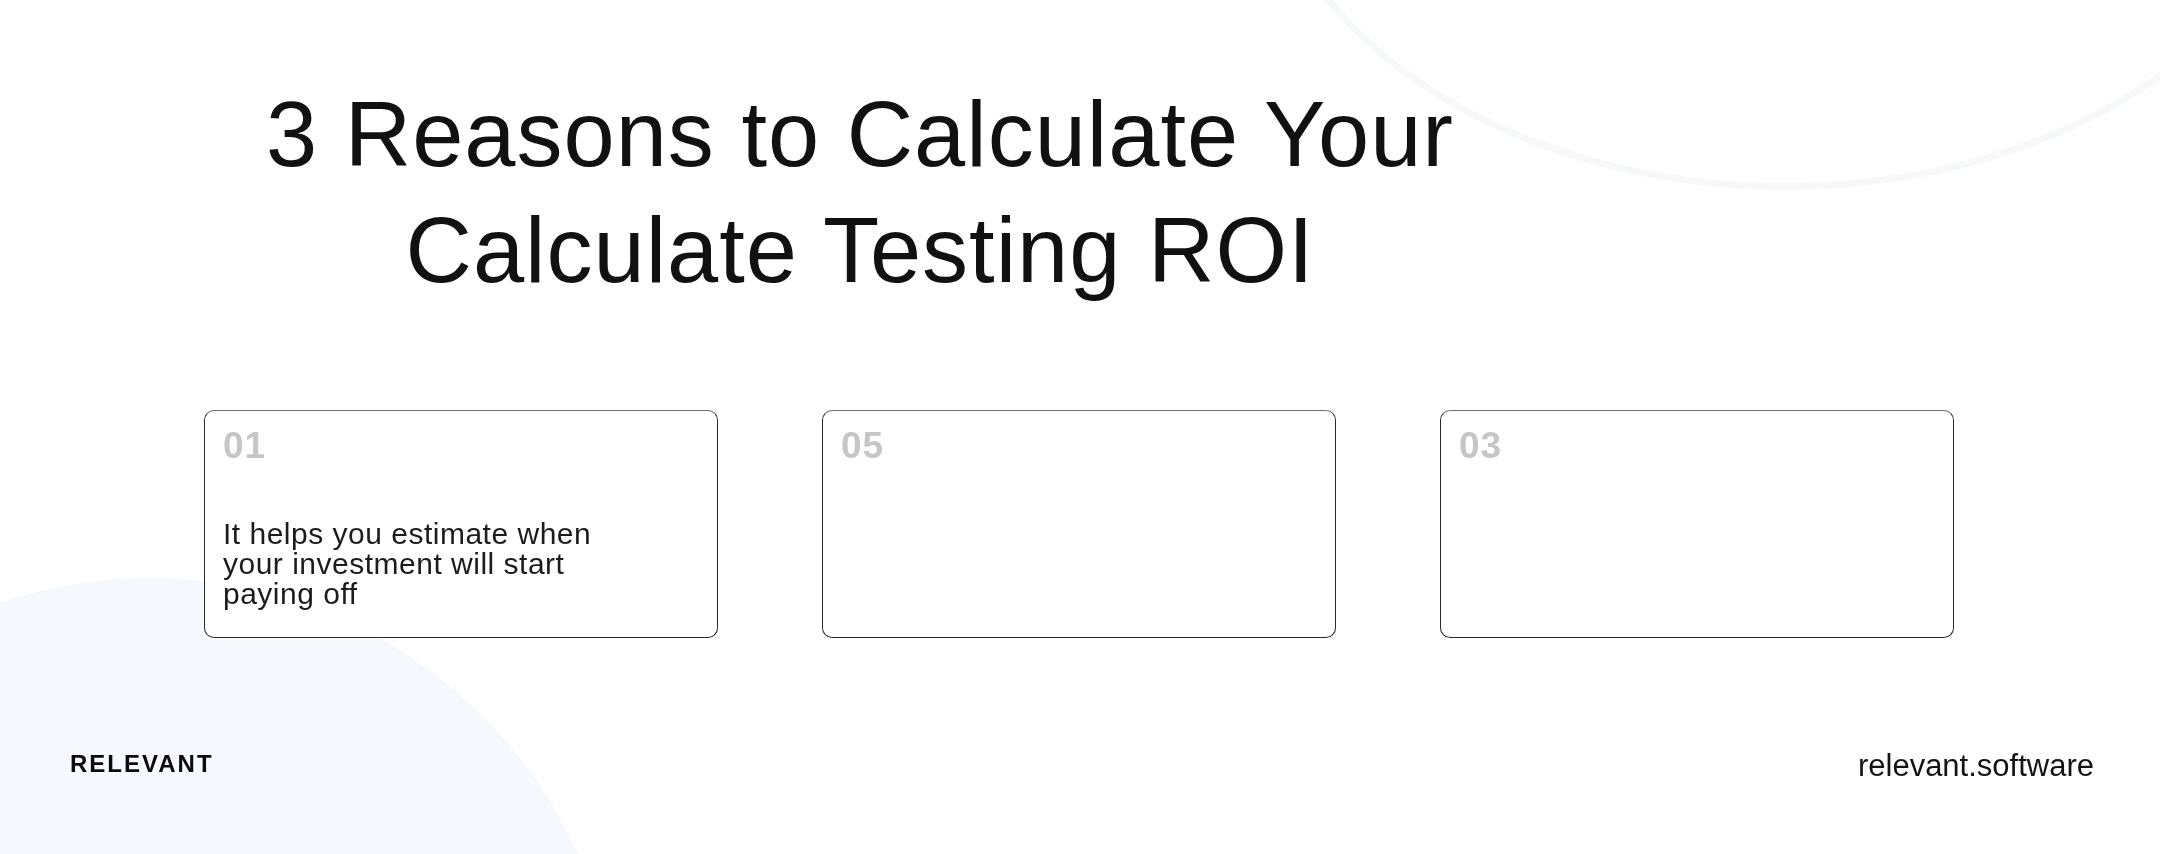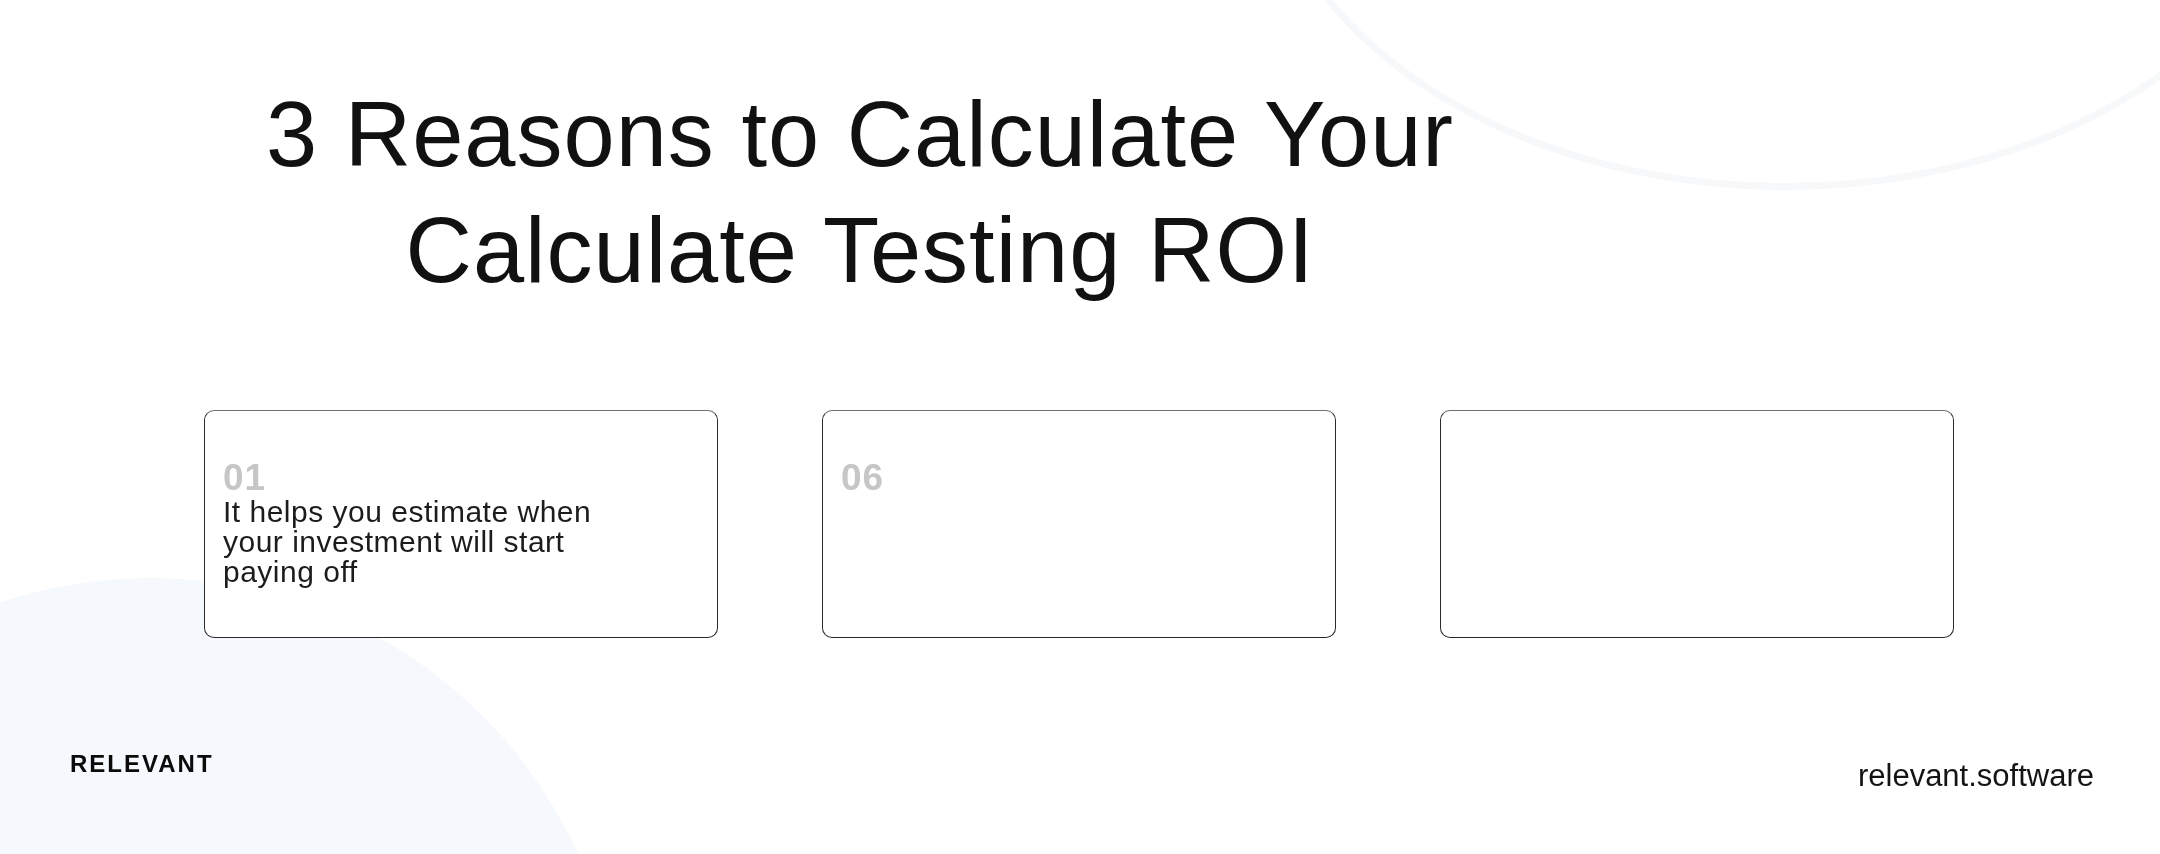--- a/index.html
+++ b/index.html
@@ -57,24 +57,24 @@
       position: absolute;
       top: 410px;
       width: 514px;
       height: 228px;
       box-sizing: border-box;
       border: 1.5px solid #2a2a2a;
       border-top-color: #707070;
       border-radius: 10px;
       background: #ffffff;
       z-index: 1;
-      padding: 48px 18px 28px 18px;
+      padding: 16px 18px 28px 18px;
       display: flex;
       flex-direction: column;
-      justify-content: flex-start;
+      justify-content: space-between;
     }
     .card-1 { left: 204px; }
     .card-2 { left: 822px; }
     .card-3 { left: 1440px; }
     .card-number {
       font-size: 37px;
       font-weight: 700;
       color: #c6c6c6;
       line-height: 38px;
       letter-spacing: 1px;
@@ -98,21 +98,20 @@
       z-index: 1;
     }
     .site-url {
       position: absolute;
       right: 66px;
       top: 748px;
       font-size: 31px;
       font-weight: 400;
       color: #141414;
       z-index: 1;
-      margin-top: 10px;
     }
   </style>
 </head>
 <body>
 
 <div class="bg-blob"></div>
 <div class="bg-ring"></div>
 
 <h1 class="title">
   <span>3 Reasons to Calculate Your</span>
@@ -120,20 +119,21 @@
 </h1>
 
 <div class="card card-1">
   <div class="card-number">01</div>
   <div class="card-text">It helps you estimate when
 your investment will start
 paying off</div>
 </div>
 
 <div class="card card-2">
-  <div class="card-number">06</div>
+  <div class="card-number">05</div>
 </div>
 
 <div class="card card-3">
+  <div class="card-number">03</div>
 </div>
 
 <div class="logo">RELEVANT</div>
 <div class="site-url">relevant.software</div>
 
 </body></html>

